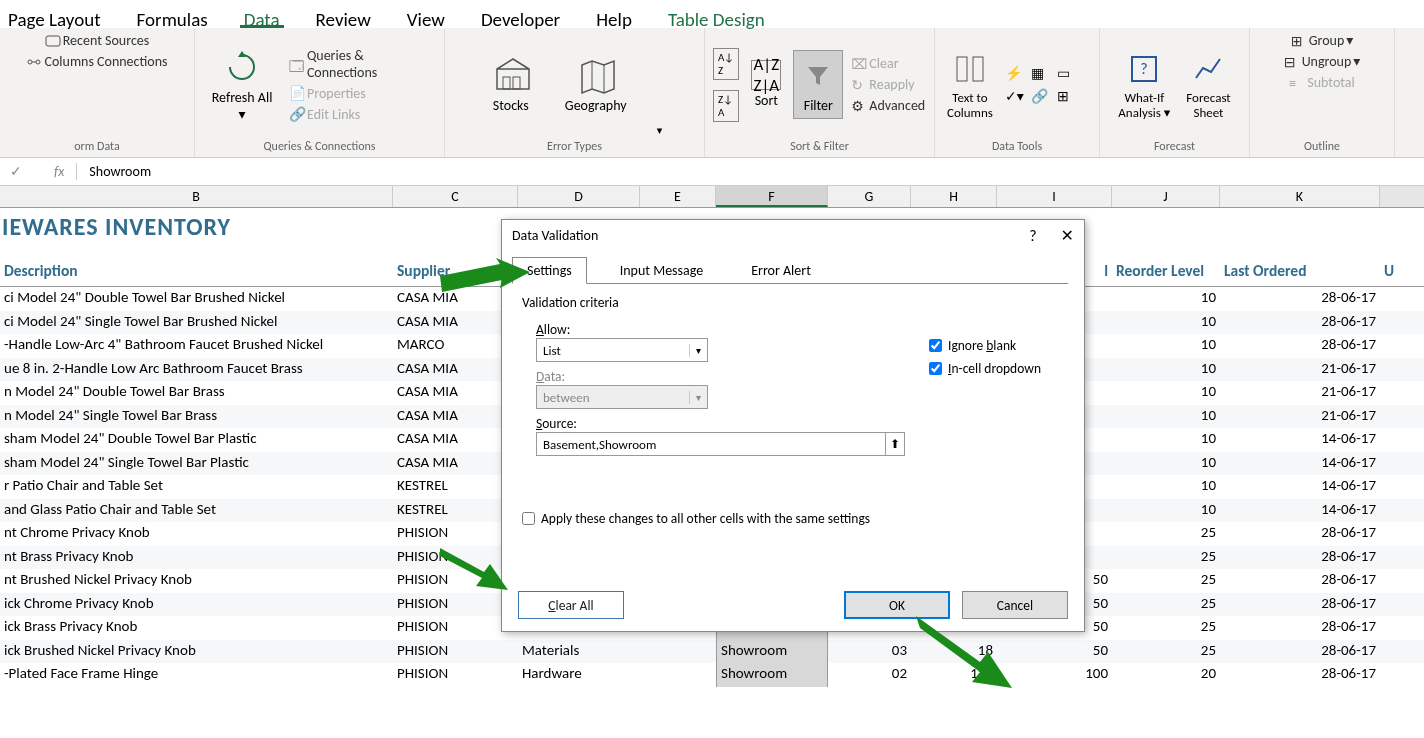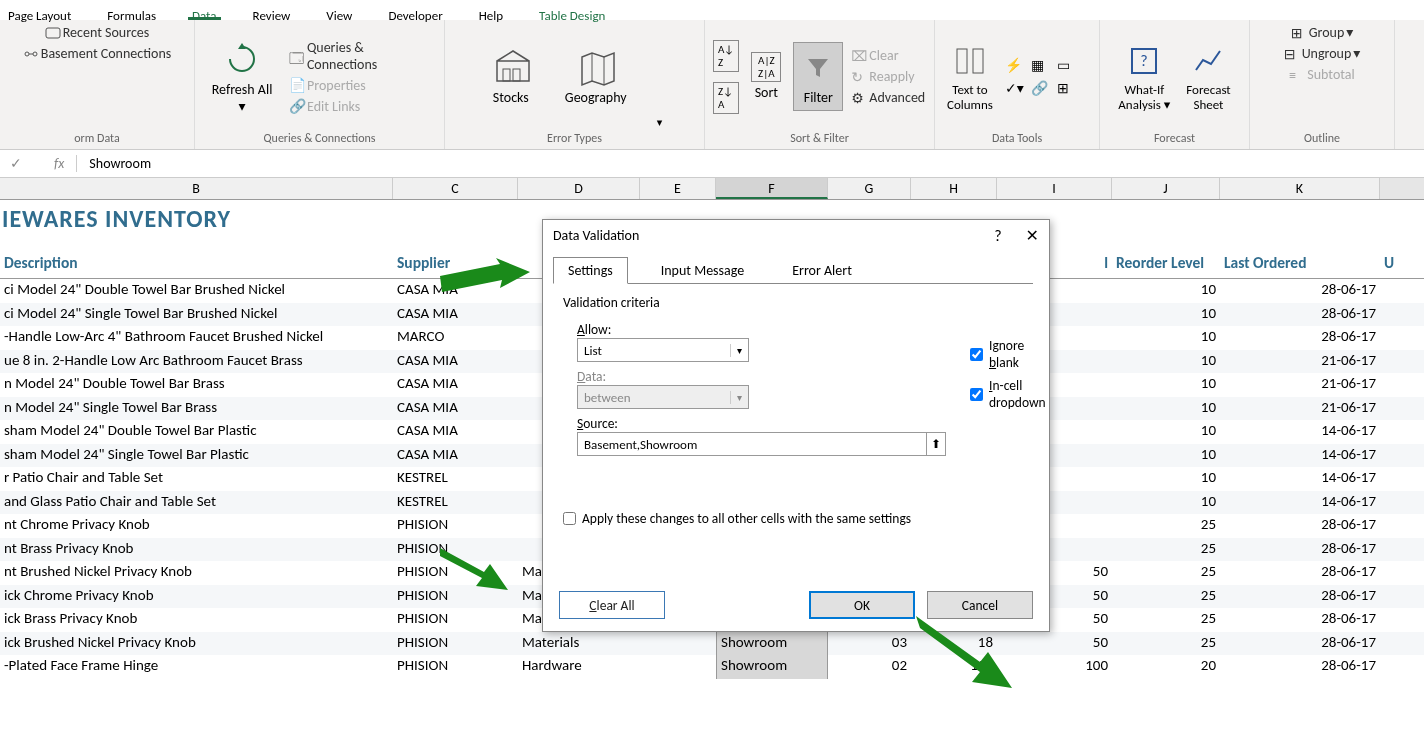--- a/index.html
+++ b/index.html
@@ -1,19 +1,19 @@
 <!DOCTYPE html>
 <html><head>
 <meta charset="utf-8">
 <style>
 * { box-sizing: border-box; margin: 0; padding: 0; font-family: 'Segoe UI', Calibri, sans-serif; }
 body { background: #fff; width: 1424px; height: 738px; overflow: hidden; position: relative; font-size: 14px;}
 
 
-.ribbon-tabs { display: flex; gap: 28px; padding: 6px 7px 0 4px; height: 20px; font-size: 13px; }
+.ribbon-tabs { display: flex; gap: 28px; padding: 6px 7px 0 4px; height: 28px; font-size: 19px; }
 .ribbon-tab { cursor: pointer; padding: 2px 4px; }
 .ribbon-tab.active { color: #217346; border-bottom: 3px solid #217346; padding-bottom: 4px; }
 .ribbon-extra { color: #217346; }
 
 
 .ribbon-body { display: flex; border-bottom: 1px solid #ccc; height: 130px; background: #f3f2f1; }
 .ribbon-group { border-right: 1px solid #ddd; display: flex; flex-direction: column; justify-content: space-between; padding: 4px 8px; }
 .ribbon-group-label { text-align: center; font-size: 12px; color: #666; padding-top: 2px; }
 .ribbon-group-content { display: flex; align-items: center; gap: 8px; flex: 1; }
 
@@ -53,21 +53,21 @@
 .row .cf, .table-header .cf { width: 112px; }
 .row .cg, .table-header .cg { width: 83px; text-align: right;}
 .row .ch, .table-header .ch { width: 86px; text-align: right;}
 .row .ci, .table-header .ci { width: 115px; text-align: right;}
 .row .cj, .table-header .cj { width: 108px; text-align: right;}
 .row .ck, .table-header .ck { width: 160px; text-align: right;}
 .table-header .cg, .table-header .ch, .table-header .ci, .table-header .cj, .table-header .ck { text-align: left;}
 .cell-sel { background: #d8d8d8; border-left: 1px solid #999; border-right: 1px solid #999;}
 
 
-.dialog { position: absolute; left: 501px; top: 219px; width: 508px; height: 413px; background: #fff; border: 1px solid #888; box-shadow: 2px 2px 8px rgba(0,0,0,0.3); z-index: 100; margin-left: 41px;}
+.dialog { position: absolute; left: 501px; top: 219px; width: 584px; height: 413px; background: #fff; border: 1px solid #888; box-shadow: 2px 2px 8px rgba(0,0,0,0.3); z-index: 100;}
 .dlg-title { display: flex; justify-content: space-between; align-items: center; padding: 6px 10px; font-size: 14px;}
 .dlg-title .tbuttons { display: flex; gap: 24px; font-size: 16px; }
 .dlg-tabs { display: flex; padding: 6px 10px 0 10px; gap: 18px; }
 .dlg-tab { border: 1px solid transparent; padding: 4px 14px; font-size: 14px; cursor: pointer;}
 .dlg-tab.active { border: 1px solid #888; border-bottom: 1px solid #fff; background: #fff;}
 .dlg-hr { border-bottom: 1px solid #888; margin: -1px 16px 0 16px;}
 .dlg-body { padding: 10px 20px; font-size: 13.5px;}
 .fl { margin-top: 6px;}
 .sel-allow, .sel-data { width: 172px; height: 24px; border: 1px solid #999; padding: 2px 6px; display: flex; justify-content: space-between; align-items: center; font-size: 13px; background: #fff;}
 .sel-data { background: #eee; color: #888;}
@@ -112,21 +112,21 @@
           <span>Recent Sources</span>
         </div>
       <div class="small-btn">
           <span class="iconsm">
             <svg width="16" height="16">
               <circle cx="4" cy="8" r="2" fill="none" stroke="#555"></circle>
               <circle cx="12" cy="8" r="2" fill="none" stroke="#555"></circle>
               <line x1="6" y1="8" x2="10" y2="8" stroke="#555"></line>
             </svg>
           </span>
-          <span>Basement Connections</span>
+          <span>Columns Connections</span>
         </div>
     </div>
     <div class="ribbon-group-label">orm Data</div>
   </div>
 
   <div class="ribbon-group" style="width:250px">
     <div class="ribbon-group-content">
       <div class="big-btn">
         <div class="icon-box">
             <svg width="36" height="36">
@@ -181,21 +181,21 @@
     <div class="ribbon-group-label">Error Types</div>
   </div>
 
   <div class="ribbon-group" style="width:230px">
     <div class="ribbon-group-content">
       <div class="small-btn-list" style="gap:10px;">
         <span style="border:1px solid #888; padding:2px 4px; font-size:11px;">A↓<br>Z</span>
         <span style="border:1px solid #888; padding:2px 4px; font-size:11px;">Z↓<br>A</span>
       </div>
       <div class="big-btn">
-        <div class="icon-box" style="border:1px solid #888; width:30px; height:30px; font-size:11px;">A|Z<br>Z|A</div>
+        <div class="icon-box" style="border:1px solid #888; width:30px; height:30px; font-size:17px;">A|Z<br>Z|A</div>
         <span>Sort</span>
       </div>
       <div class="big-btn active">
         <div class="icon-box">
             <svg width="28" height="28">
               <path d="M4 6 L24 6 L16 16 L16 24 L12 22 L12 16 Z" fill="#888"></path>
             </svg>
           </div>
         <span>Filter</span>
       </div>

